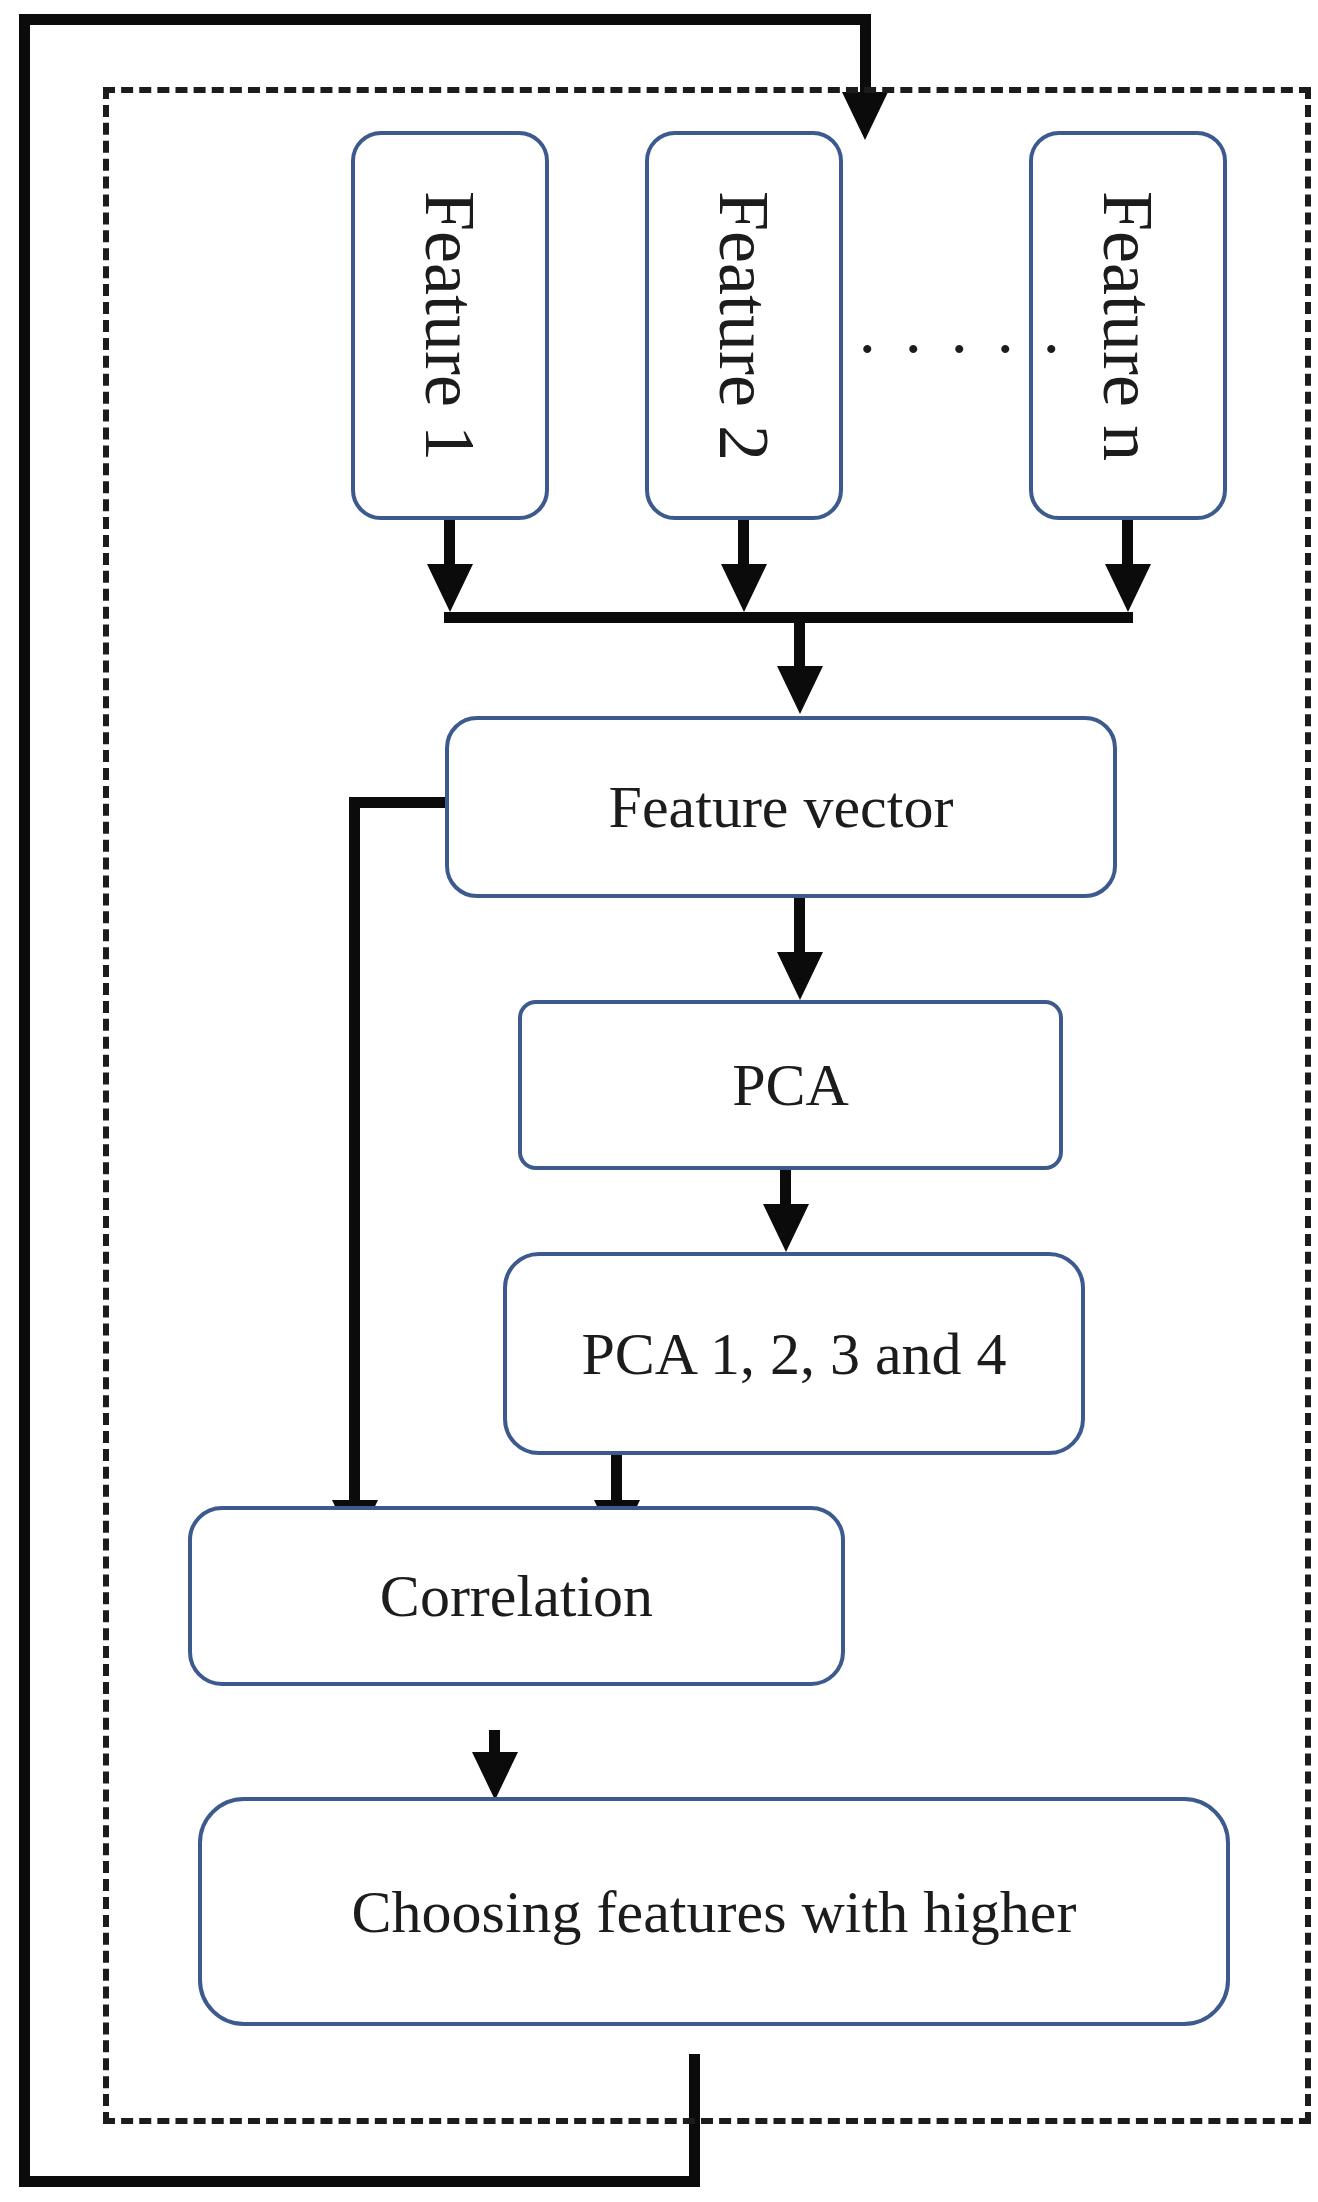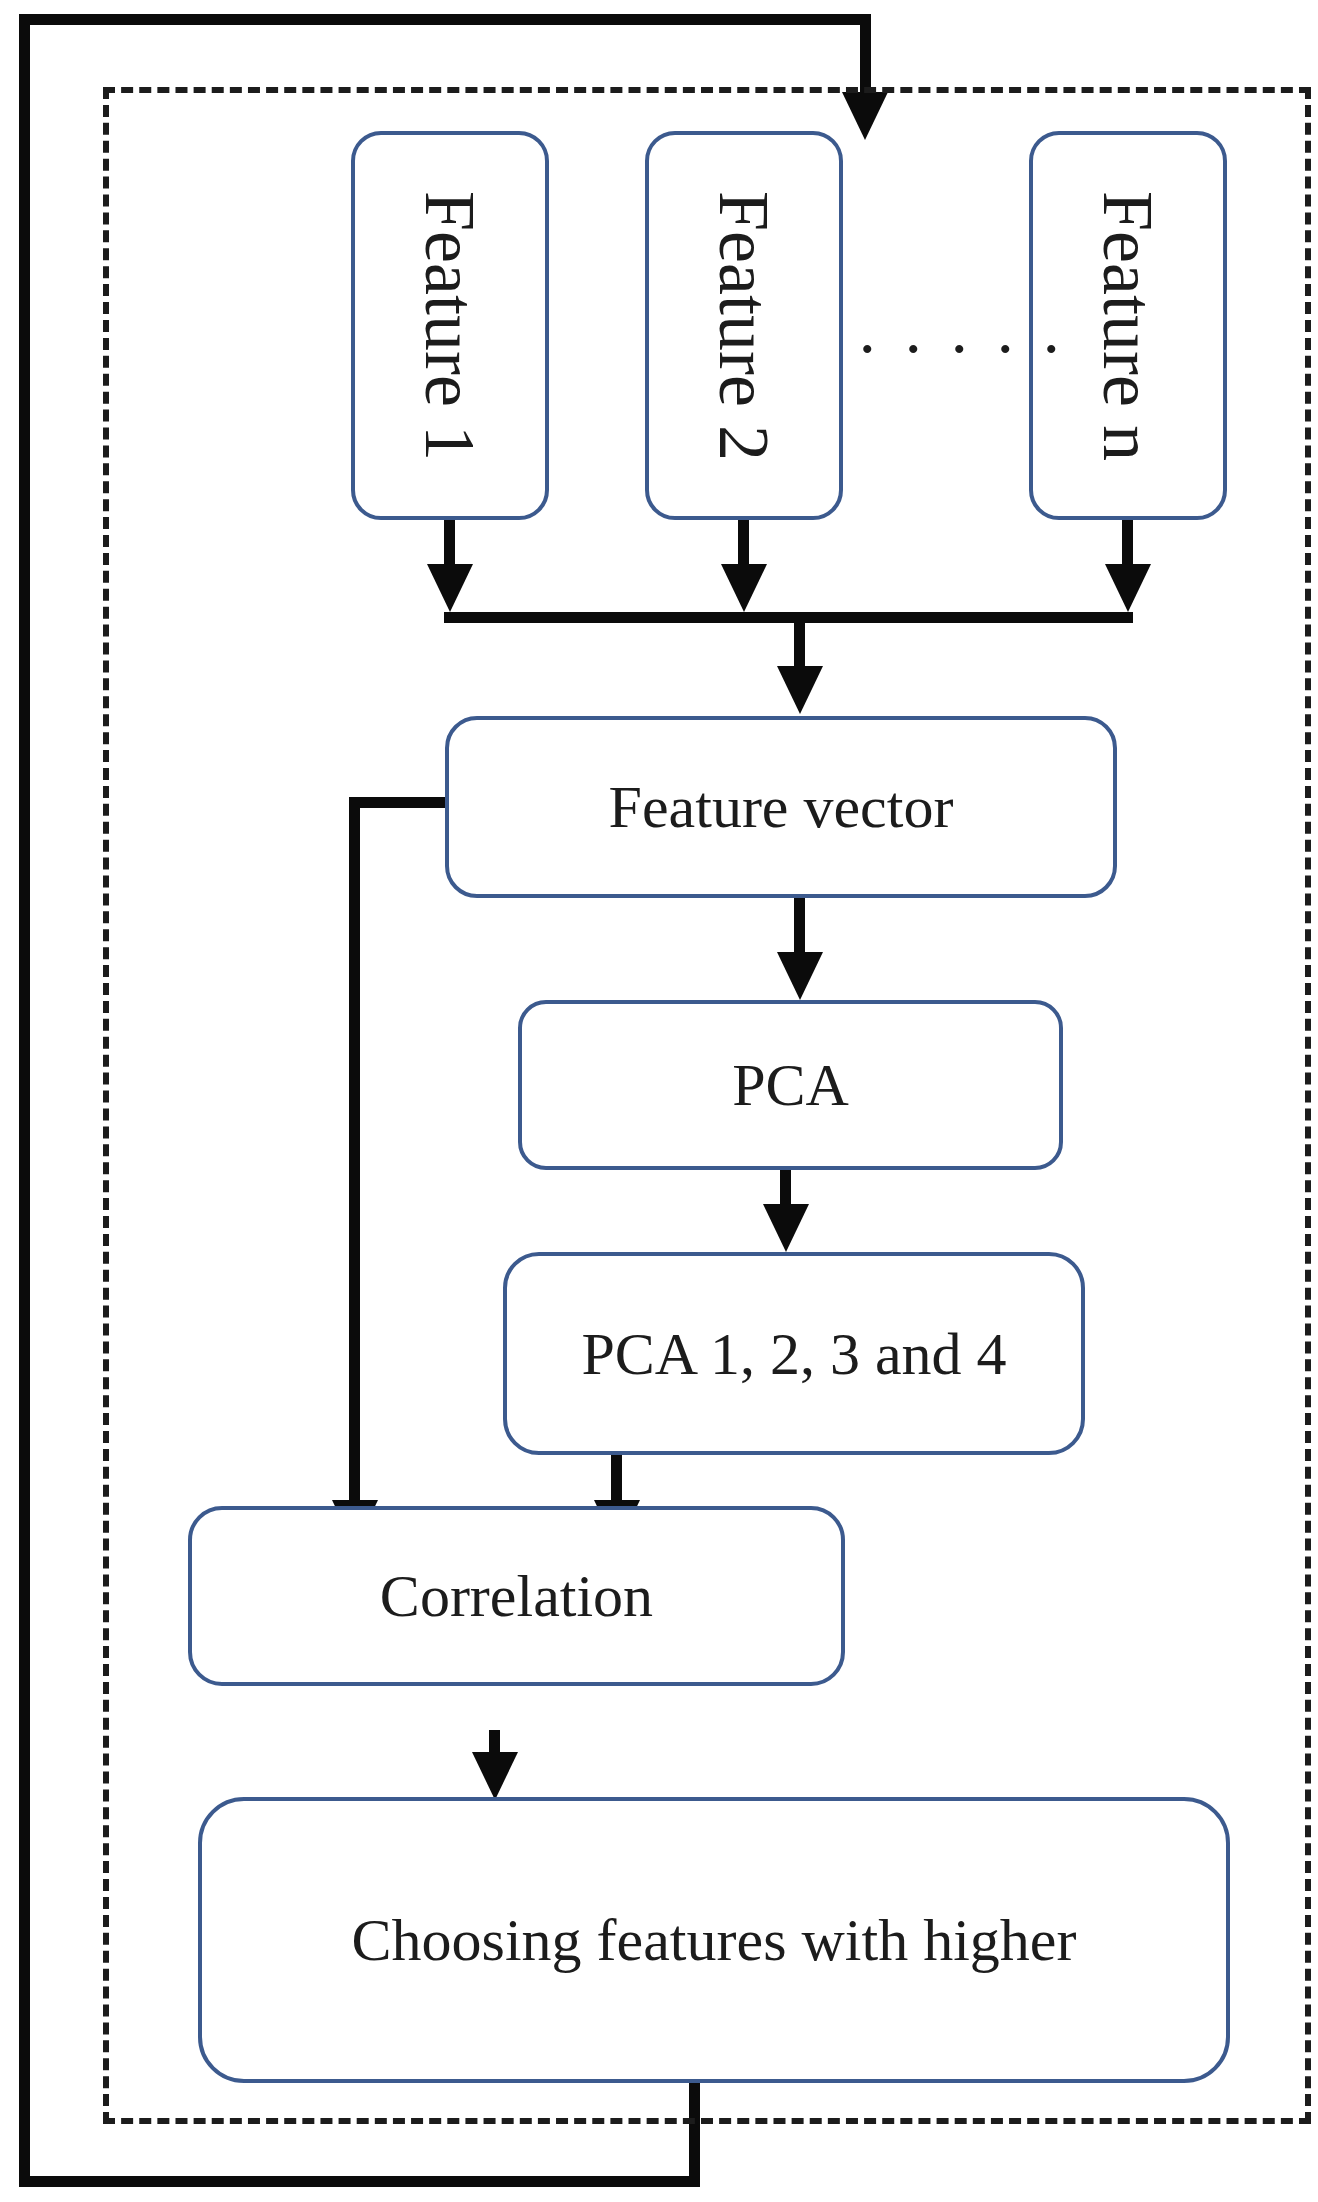--- a/index.html
+++ b/index.html
@@ -99,40 +99,40 @@
     <span class="hlabel">Feature vector</span>
   </div>
 
   <div class="seg" style="left:349px;top:797px;width:96px;height:11px;"></div>
   <div class="seg" style="left:349px;top:797px;width:11px;height:705px;"></div>
   <div class="head-down" style="left:332px;top:1500px;"></div>
 
   <div class="seg" style="left:794px;top:898px;width:11px;height:54px;"></div>
   <div class="head-down" style="left:777px;top:952px;"></div>
 
-  <div class="node" style="left:518px;top:1000px;width:545px;height:170px;border-radius:28px;">
+  <div class="node" style="left:518px;top:1000px;width:545px;height:170px;border-radius:18px;">
     <span class="hlabel">PCA</span>
   </div>
 
   <div class="seg" style="left:780px;top:1170px;width:11px;height:34px;"></div>
   <div class="head-down" style="left:763px;top:1204px;"></div>
 
   <div class="node" style="left:503px;top:1252px;width:582px;height:203px;border-radius:36px;">
     <span class="hlabel">PCA 1, 2, 3 and 4</span>
   </div>
 
   <div class="seg" style="left:611px;top:1455px;width:11px;height:45px;"></div>
   <div class="head-down" style="left:594px;top:1500px;"></div>
 
   <div class="node" style="left:188px;top:1506px;width:657px;height:180px;border-radius:34px;">
     <span class="hlabel">Correlation</span>
   </div>
 
   <div class="seg" style="left:489px;top:1730px;width:11px;height:24px;"></div>
   <div class="head-down" style="left:472px;top:1752px;"></div>
 
-  <div class="node" style="left:198px;top:1797px;width:1032px;height:286px;border-radius:46px;">
+  <div class="node" style="left:198px;top:1797px;width:1032px;height:229px;border-radius:46px;">
     <div class="hlabel">
       <div>Choosing features with higher</div>
     </div>
   </div>
 
 </div>
 
 </body></html>

